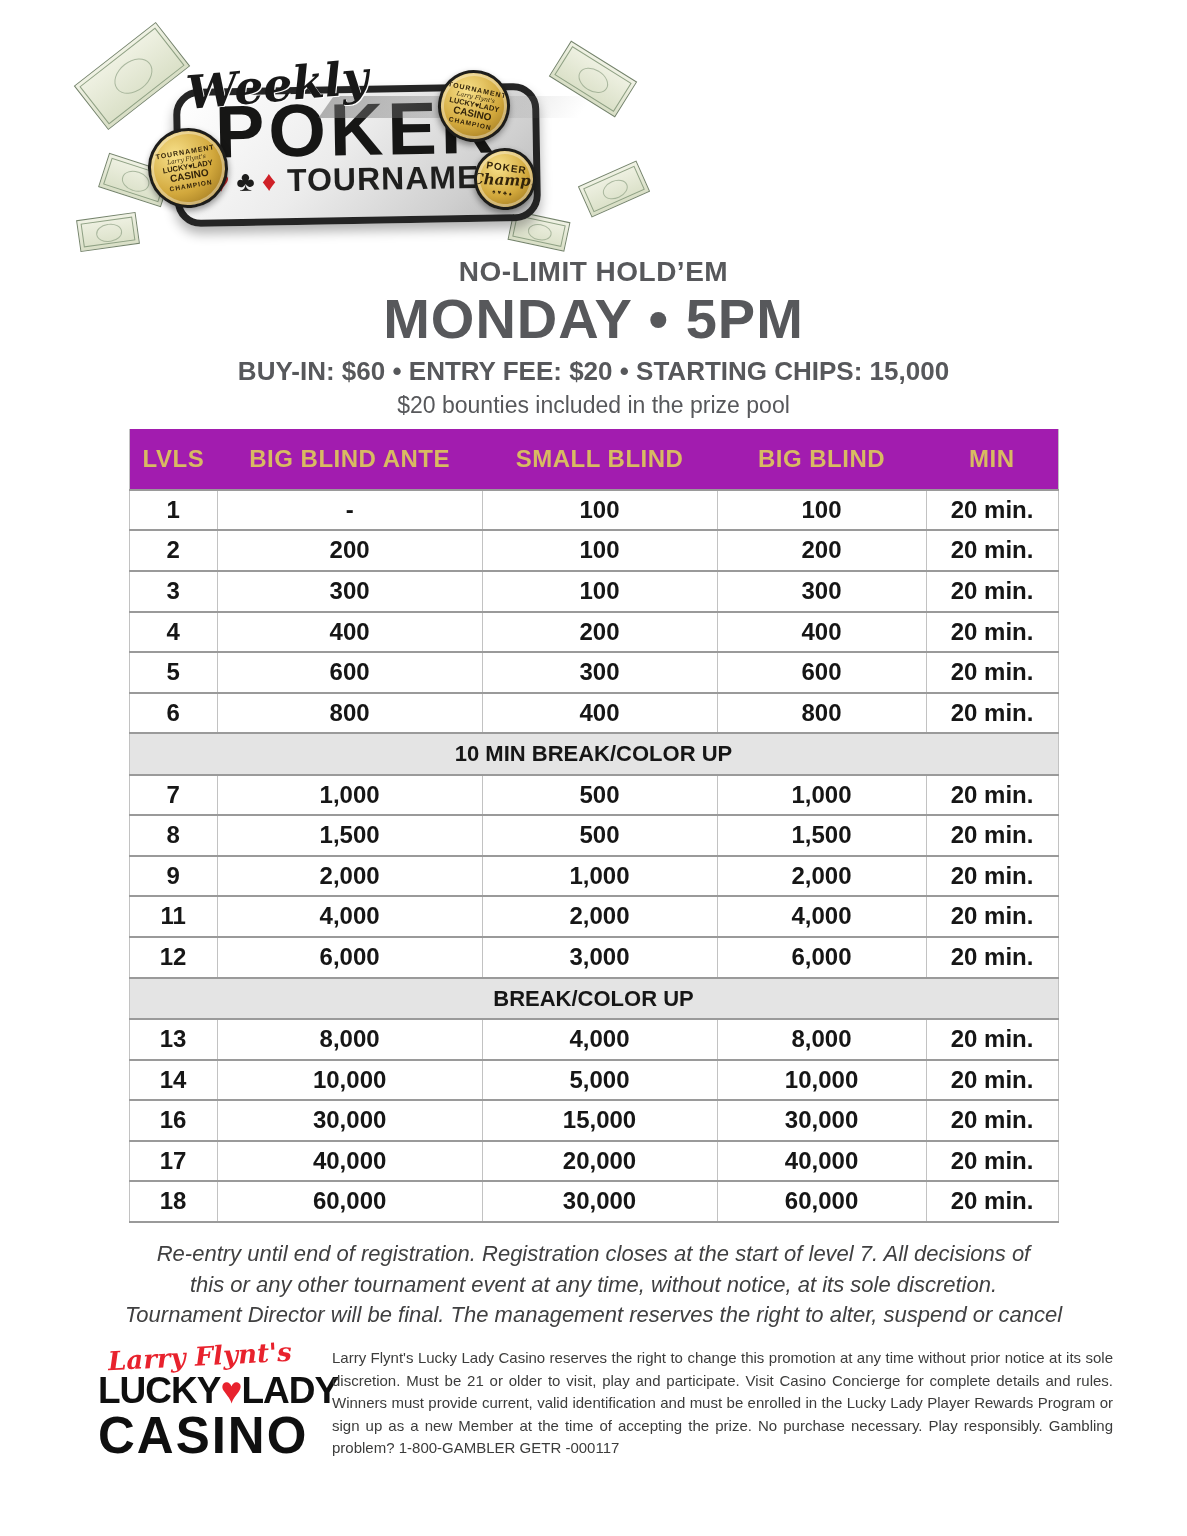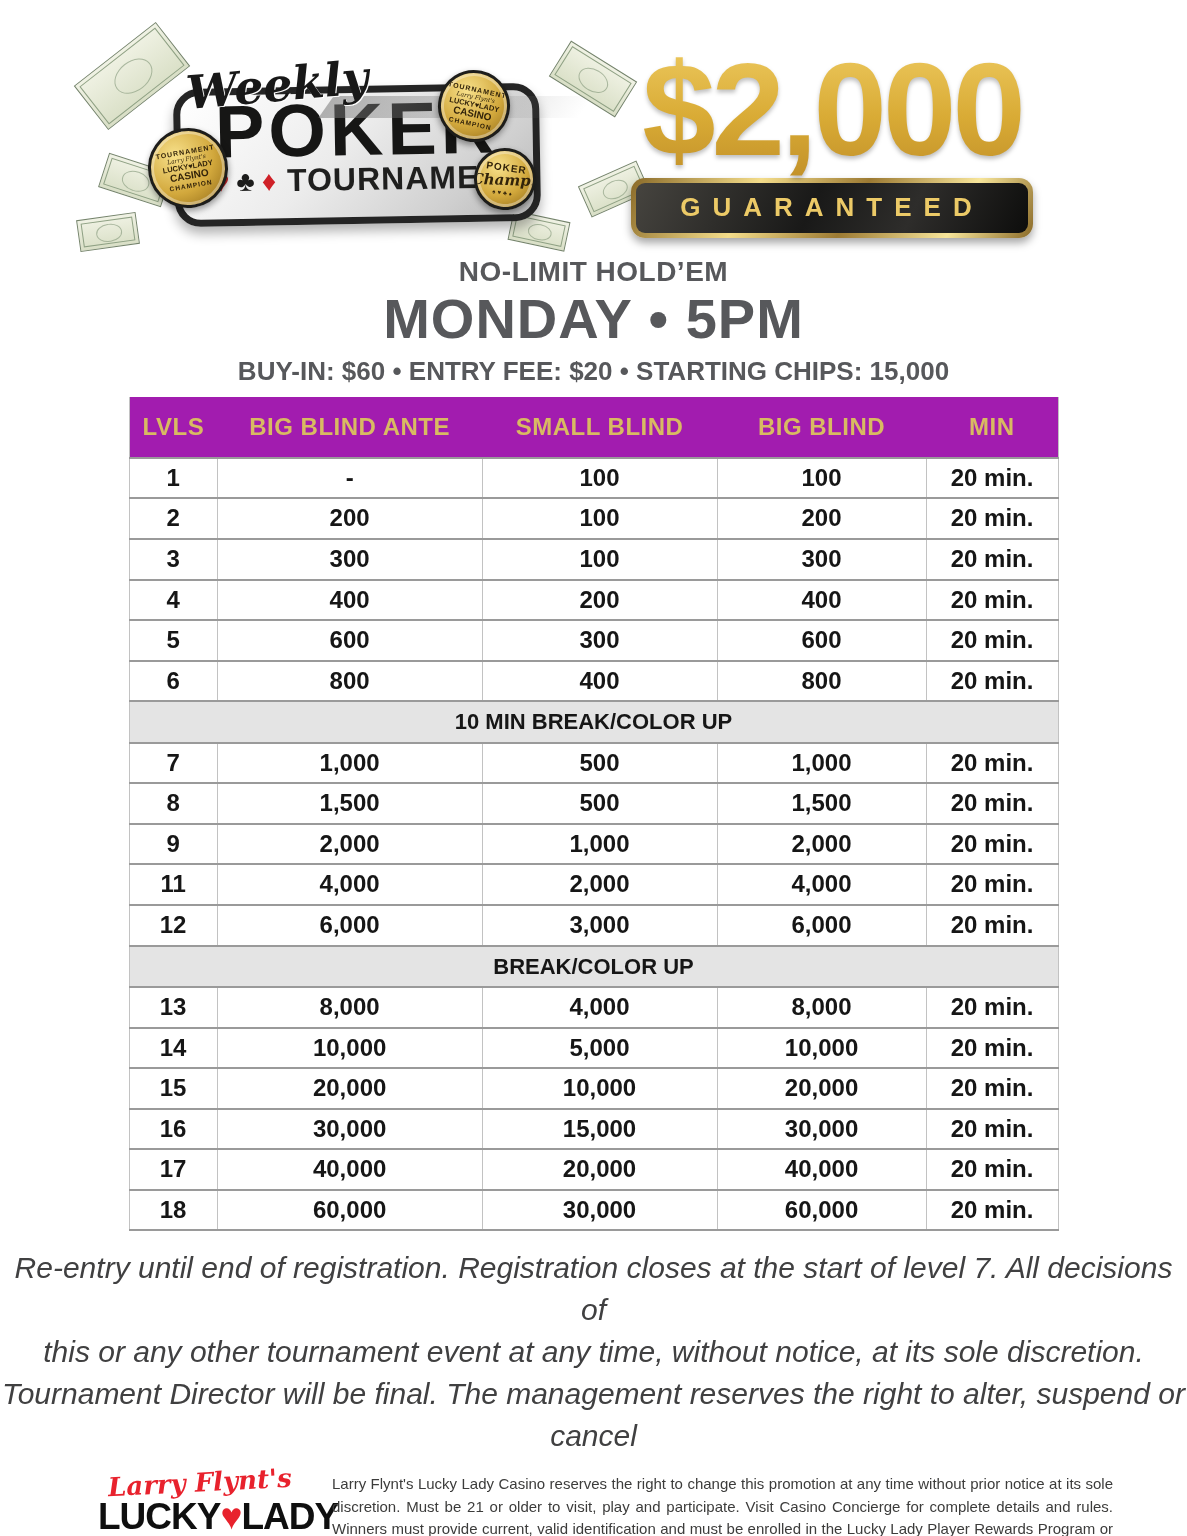--- a/index.html
+++ b/index.html
@@ -77,21 +77,21 @@
                  border-left: 1.5px solid #c2c2c2; border-right: 1.5px solid #c2c2c2; border-bottom: 2px solid #9a9a9a; }
   table.blinds thead th { background: #a21caf; color: #d8ba62; font-size: 24px; font-weight: 800;
                  padding: 16px 0; letter-spacing: .5px; }
   table.blinds tbody td { font-size: 24px; font-weight: 700; color: #161616; padding: 5px 0 6px;
                  border-top: 2px solid #9a9a9a; line-height: 1.15; }
   table.blinds tbody tr.level-row td + td { border-left: 1.5px solid #c2c2c2; }
   table.blinds tbody tr.break-row td { background: #e4e4e4; font-size: 22px; padding: 7px 0; text-align: center; }
 
   
   .disclaimer { margin-top: 16px; text-align: center; font-style: italic; color: #404041;
-                font-size: 30px; line-height: 1.4; font-weight: 400; }
+                font-size: 22px; line-height: 1.4; font-weight: 400; }
 
   
   .bottom { display: flex; align-items: flex-start; gap: 22px; margin: 12px 74px 0 98px; }
   .casino-logo { width: 212px; flex: none; line-height: 1; }
   .lf  { color: #e8222d; font-family: "DejaVu Serif", serif; font-style: italic; font-weight: 700;
          font-size: 26px; transform: rotate(-3deg); margin-left: 10px; }
   .ll  { font-size: 37px; font-weight: 900; letter-spacing: -1px; color: #0f0f0f; margin-top: 3px; }
   .ll .heart { color: #e8222d; }
   .cas { font-size: 51px; font-weight: 900; letter-spacing: 2px; color: #0f0f0f; margin-top: 1px; }
   .legal { flex: 1; font-size: 15px; line-height: 1.5; color: #3c3c3b; text-align: justify; margin: 4px 0 0; font-weight: 500; }
@@ -137,34 +137,27 @@
         <div class="c-casino">CASINO</div>
         <div class="c-bot">CHAMPION</div>
       </div>
       <div class="coin coin-c">
         <div class="c-poker">POKER</div>
         <div class="c-champ">Champ!</div>
         <div class="c-suits">♠♥♣♦</div>
       </div>
     </div>
 
-    <div class="prize-group">
-      <div class="prize-amount">$2,000</div>
-      <div class="plaque">
-        <div class="plaque-inner">
-          <span>GUARANTEED</span>
-        </div>
-      </div>
-    </div>
   </header>
 
   <section class="event">
     <div class="game">NO-LIMIT HOLD’EM</div>
     <div class="schedule">MONDAY • 5PM</div>
     <div class="details">BUY-IN: $60  •  ENTRY FEE: $20  •  STARTING CHIPS: 15,000</div>
+    <div class="bounty">$20 bounties included in the prize pool</div>
   </section>
 
   <table class="blinds">
     <colgroup>
       <col style="width:9.5%">
         <col style="width:28.5%">
         <col style="width:25.3%">
         <col style="width:22.5%">
         <col style="width:14.2%">
     </colgroup>
@@ -269,27 +262,20 @@
           <td>20 min.</td>
         </tr>
         <tr class="level-row">
           <td>14</td>
           <td>10,000</td>
           <td>5,000</td>
           <td>10,000</td>
           <td>20 min.</td>
         </tr>
         <tr class="level-row">
-          <td>15</td>
-          <td>20,000</td>
-          <td>10,000</td>
-          <td>20,000</td>
-          <td>20 min.</td>
-        </tr>
-        <tr class="level-row">
           <td>16</td>
           <td>30,000</td>
           <td>15,000</td>
           <td>30,000</td>
           <td>20 min.</td>
         </tr>
         <tr class="level-row">
           <td>17</td>
           <td>40,000</td>
           <td>20,000</td>

